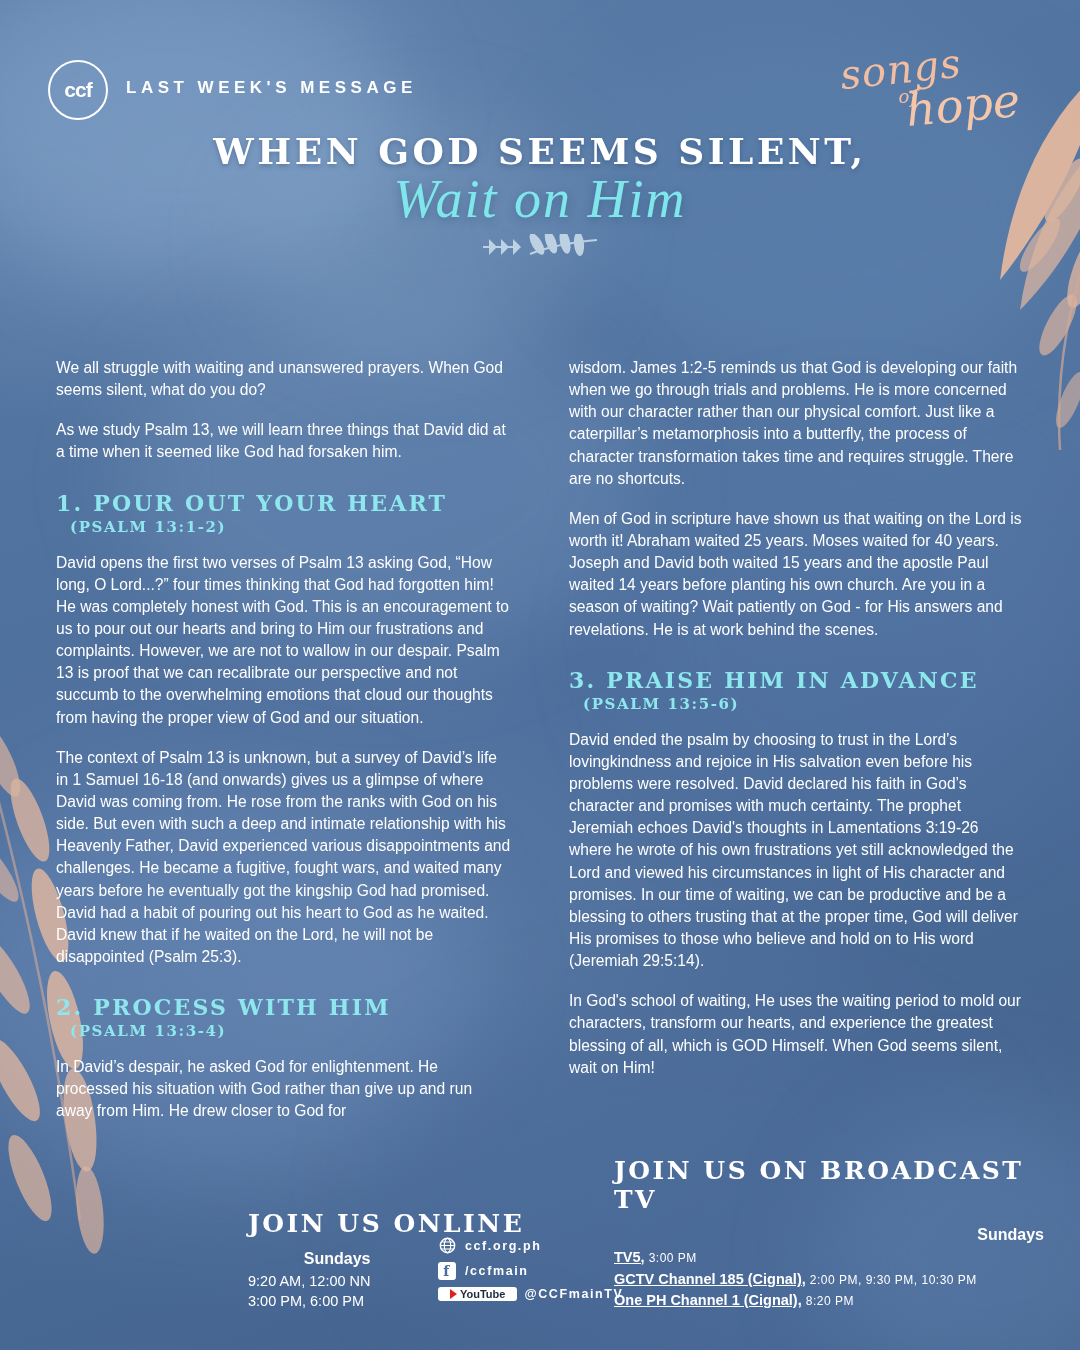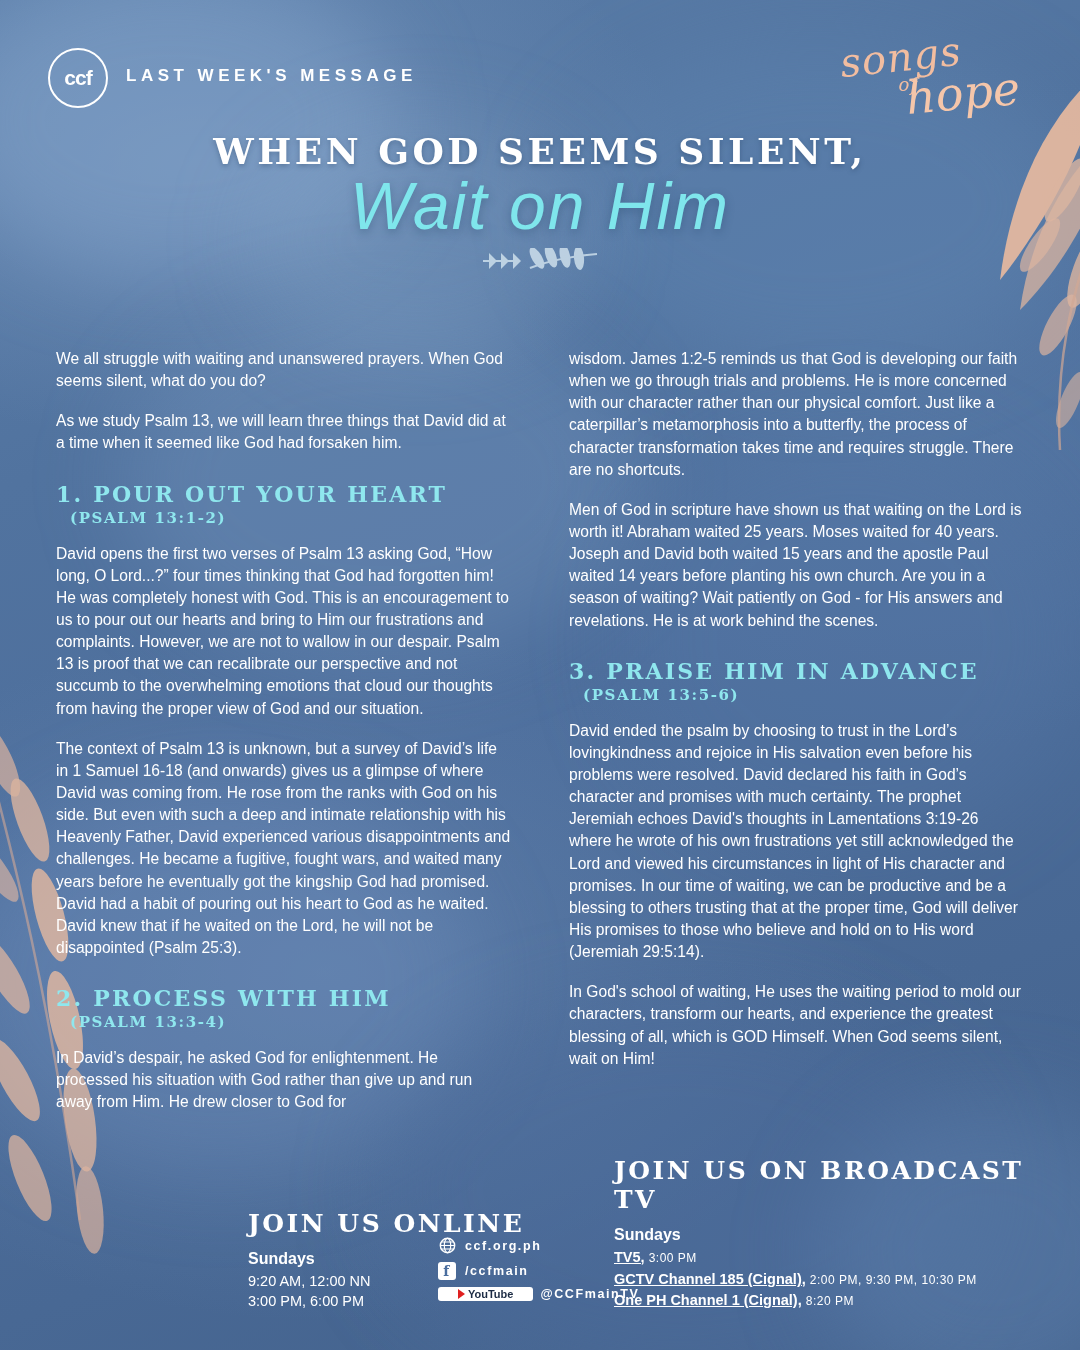--- a/index.html
+++ b/index.html
@@ -42,21 +42,21 @@
   .b8 { left:820px; top:1100px;width:340px; height:300px; background:rgba(96,130,176,0.40); }
 
   
   .leaf-group { position: absolute; pointer-events: none; }
   .lg-topright { right: -30px; top: 70px; width: 220px; height: 420px; }
   .lg-left     { left: -40px;  top: 700px; width: 230px; height: 560px; }
 
   
   .header {
     position: absolute;
-    top: 48px; left: 48px; right: 48px;
+    top: 60px; left: 48px; right: 48px;
     height: 70px;
   }
   .ccf-logo {
     position: absolute; left: 0; top: 0;
     width: 56px; height: 56px;
     border: 2.5px solid #ffffff;
     border-radius: 50%;
     display: flex; align-items: center; justify-content: center;
     color: #ffffff;
     font-family: "Liberation Sans", sans-serif;
@@ -113,37 +113,37 @@
   .title-line1 {
     font-family: "DejaVu Serif", serif;
     font-weight: bold;
     font-size: 36px;
     letter-spacing: 3.5px;
     color: #ffffff;
     text-shadow: 0 2px 5px rgba(30,55,90,0.35);
   }
   .title-line2 {
     margin-top: -4px;
-    font-family: Liberation Sans, sans-serif;
+    font-family: Liberation Serif, serif;
     font-style: italic;
-    font-size: 66px;
+    font-size: 54px;
     color: #7fe6ec;
     letter-spacing: 2px;
     text-shadow: 0 3px 10px rgba(25,60,95,0.35);
   }
   .ornament {
     margin-top: 4px;
     color: #cfe4ee;
     opacity: 0.9;
   }
 
   
   .content {
     position: absolute;
-    top: 348px;
+    top: 357px;
     left: 56px;
     width: 968px;
     display: flex;
     gap: 58px;
   }
   .col { width: 455px; }
   p.para {
     margin: 0 0 18px 0;
     color: #ffffff;
     font-size: 15.6px;
@@ -181,20 +181,21 @@
     font-size: 25px;
     letter-spacing: 2.5px;
     color: #ffffff;
     margin-bottom: 12px;
   }
   .f-sunday {
     color: #ffffff;
     font-size: 16px;
     font-weight: bold;
     margin-bottom: 3px;
+    text-align: right;
   }
   .f-times {
     color: #ffffff;
     font-size: 14.5px;
     line-height: 1.42;
   }
   .f-left-col { float: left; }
   .socials { position: absolute; left: 162px; top: 28px; margin-left: 28px; }
   .social-row {
     display: flex;
@@ -215,21 +216,21 @@
     background: #ffffff; color: #4a6d9e;
     border-radius: 3px;
     font-family: "DejaVu Serif", serif;
     font-weight: bold; font-size: 14px;
     line-height: 1;
   }
   .yt-pill {
     display: inline-flex; align-items: center;
     background: #ffffff; color: #1c2b44;
     border-radius: 3px;
-    padding: 1px 20px;
+    padding: 1px 12px;
     font-size: 11px; font-weight: bold;
     letter-spacing: 0;
     margin-right: 7px;
   }
   .yt-play {
     width: 0; height: 0;
     border-left: 7px solid #e02020;
     border-top: 5px solid transparent;
     border-bottom: 5px solid transparent;
     margin-right: 3px;

